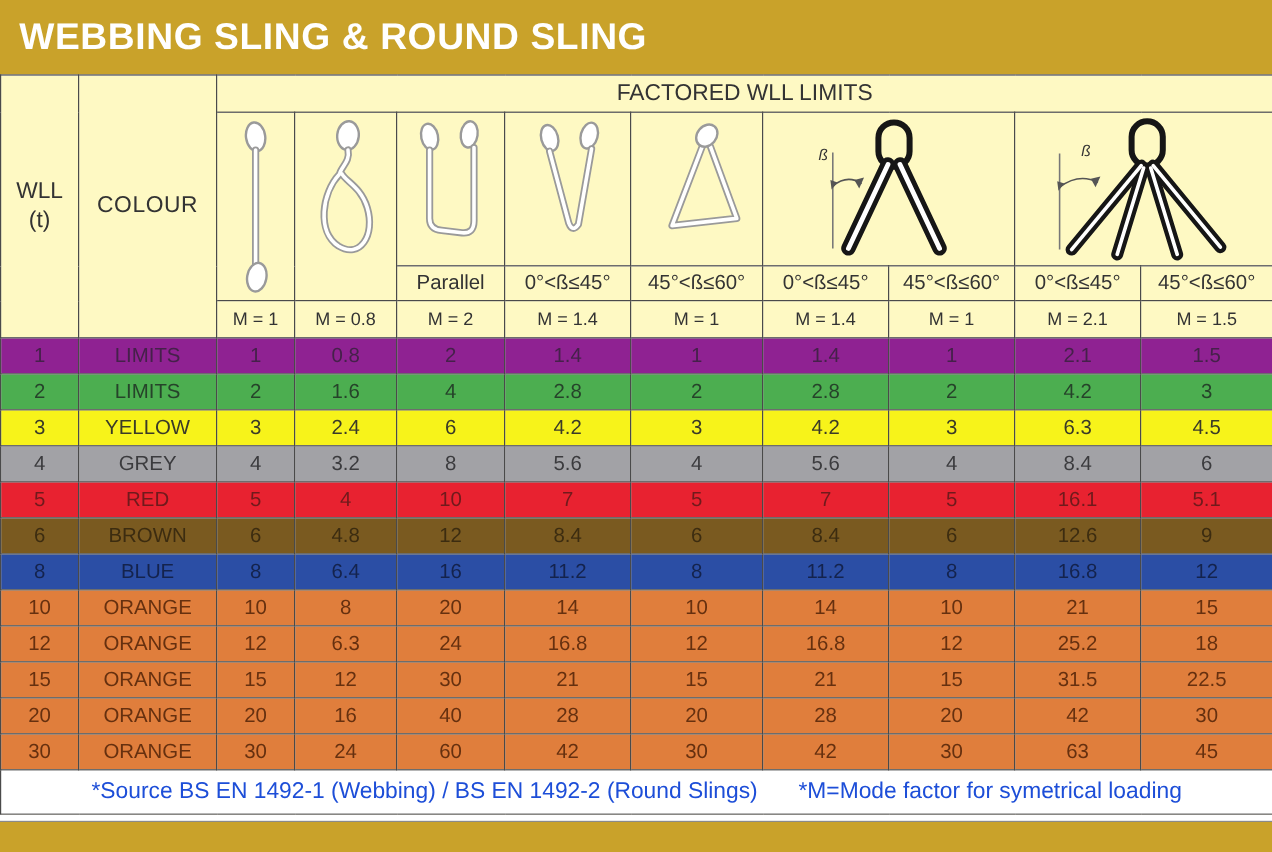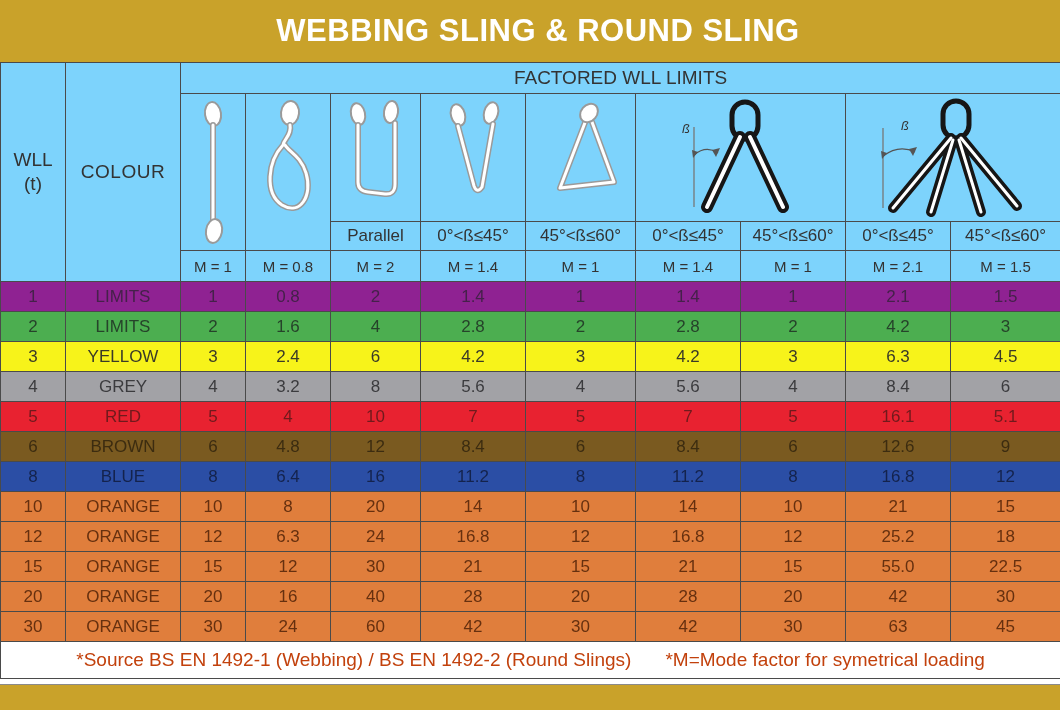--- a/index.html
+++ b/index.html
@@ -3,44 +3,44 @@
 <meta charset="utf-8">
 <style>
   html,body{margin:0;padding:0;}
   body{
     width:1060px;height:710px;
     background:#c9a22a;
     font-family:"Liberation Sans","DejaVu Sans",sans-serif;
     overflow:hidden;
   }
   .banner{
-    height:62px;display:flex;align-items:center;justify-content:center;
+    height:62px;display:flex;align-items:center;
     background:#c9a22a;
     padding-left:16px;
   }
   .banner-title{
     color:#ffffff;font-weight:bold;font-size:31px;letter-spacing:.5px;
   }
   table.sling{
     border-collapse:collapse;table-layout:fixed;width:1060px;background:#ffffff;
   }
   table.sling td{
     text-align:center;vertical-align:middle;padding:0;
     border:1px solid #4a4a4a;
     overflow:hidden;
   }
-  td.hdr{color:#333333;background:#7dd3fc;}
+  td.hdr{color:#333333;background:#fef9c3;}
   .r-factored td.hdr{height:30px;font-size:19px;}
   .r-img td.hdr{height:127px;}
   .r-angle td.hdr{height:28px;font-size:17px;}
   .r-m td.hdr{height:30px;font-size:15px;}
   td.wll-head{font-size:19px;line-height:1.25;}
   td.colour-head{font-size:20px;letter-spacing:.5px;}
   tbody td{height:29px;font-size:17px;border-top-width:2px;border-top-color:#2e2e2e;}
-  tfoot td{height:36px;font-size:19px;background:#ffffff;color:#c2410c;border-bottom:2px solid #4a4a4a;}
+  tfoot td{height:36px;font-size:19px;background:#ffffff;color:#1d4ed8;border-bottom:2px solid #4a4a4a;}
   tfoot .gap{display:inline-block;width:34px;}
   .bottom-strip{height:5px;background:#ffffff;border-bottom:1px solid #8a8a8a;}
   svg{display:block;margin:0 auto;}
   .outline-stroke{stroke:#9a9a9a;stroke-width:6;fill:none;stroke-linecap:round;stroke-linejoin:round;}
   .outline-core{stroke:#ffffff;stroke-width:3;fill:none;stroke-linecap:round;stroke-linejoin:round;}
   .eye{stroke:#9a9a9a;stroke-width:2;fill:#ffffff;}
   .leg{stroke:#161616;stroke-width:12;fill:none;stroke-linecap:round;}
   .leg4{stroke:#161616;stroke-width:10;fill:none;stroke-linecap:round;}
   .leg-core{stroke:#ffffff;stroke-width:4;fill:none;stroke-linecap:round;}
   .leg4-core{stroke:#ffffff;stroke-width:3;fill:none;stroke-linecap:round;}
@@ -298,21 +298,21 @@
       <tr style="background-color: rgb(224, 126, 60); color: rgb(102, 48, 15);">
         <td>15</td>
         <td>ORANGE</td>
         <td>15</td>
         <td>12</td>
         <td>30</td>
         <td>21</td>
         <td>15</td>
         <td>21</td>
         <td>15</td>
-        <td>55.0</td>
+        <td>31.5</td>
         <td>22.5</td>
       </tr>
       <tr style="background-color: rgb(224, 126, 60); color: rgb(102, 48, 15);">
         <td>20</td>
         <td>ORANGE</td>
         <td>20</td>
         <td>16</td>
         <td>40</td>
         <td>28</td>
         <td>20</td>

